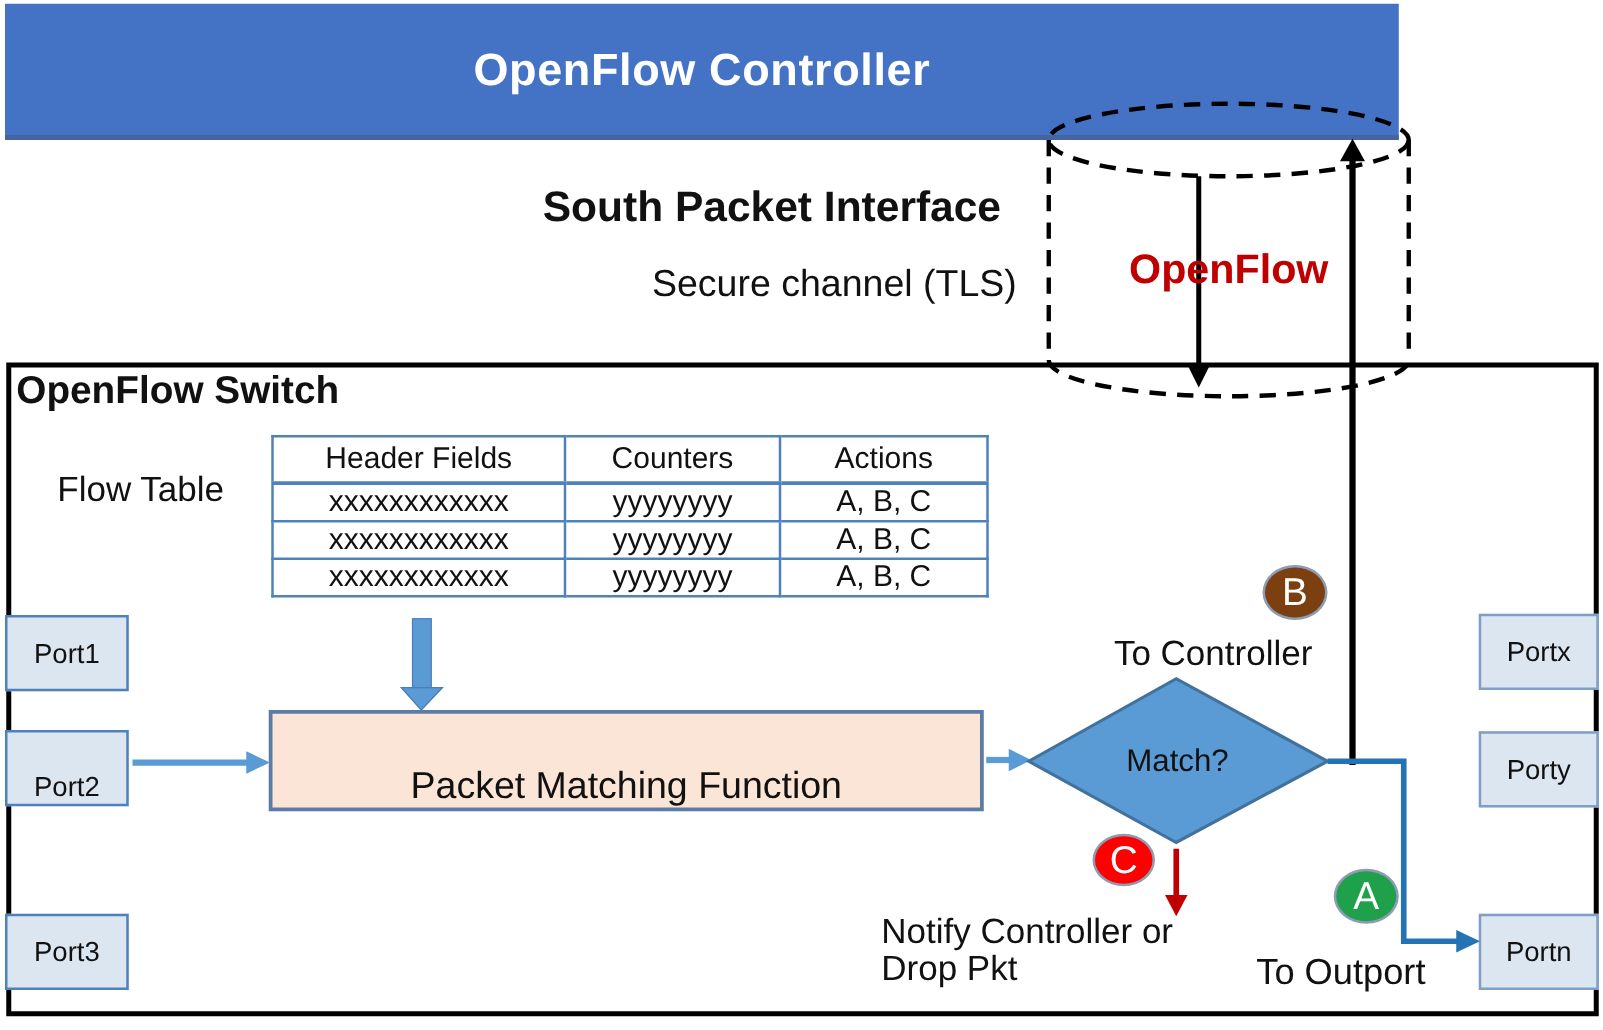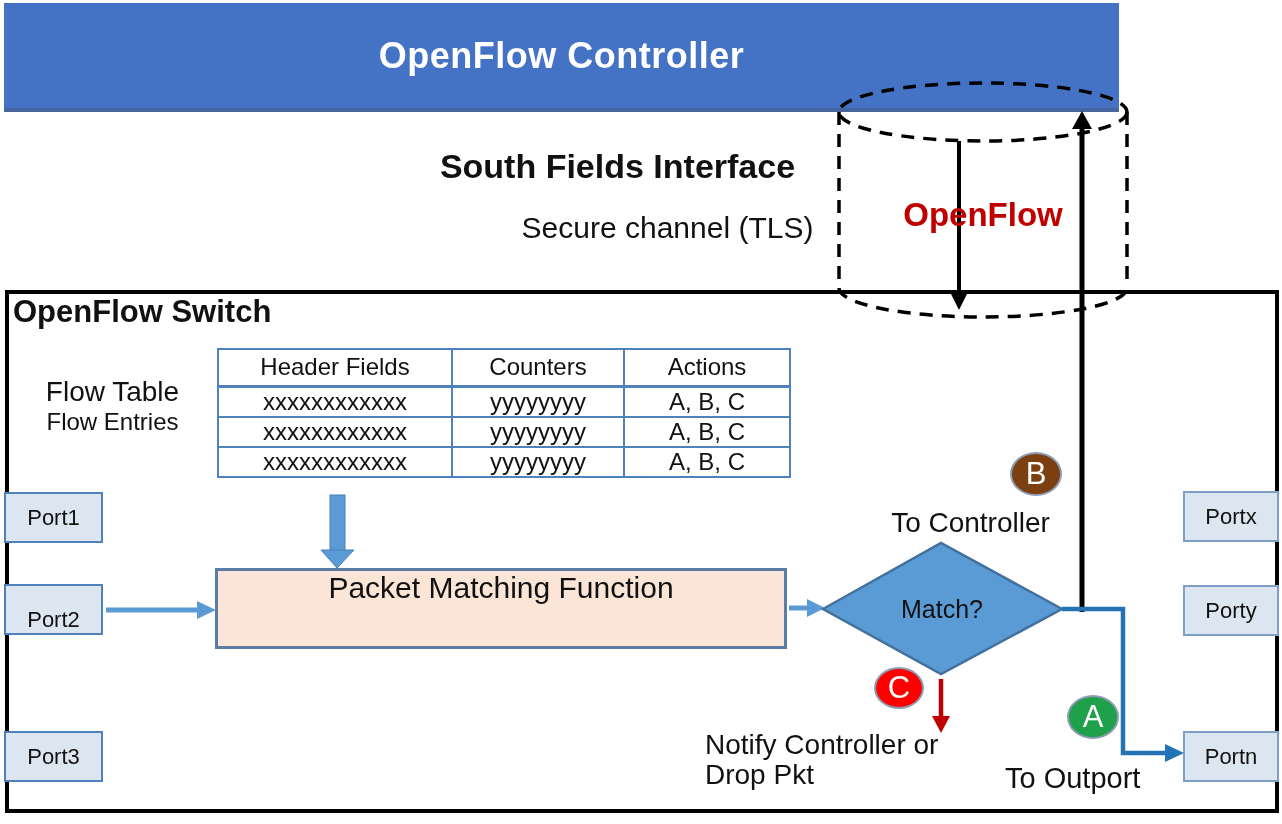--- a/index.html
+++ b/index.html
@@ -22,47 +22,46 @@
   .sbi-title{left:390px;top:147px;width:455px;text-align:center;font-size:34px;font-weight:bold;}
   .sbi-sub{left:440px;top:211px;width:455px;text-align:center;font-size:30px;}
   .openflow-label{left:877px;top:196px;width:212px;text-align:center;font-size:33px;font-weight:bold;color:var(--openflow_red);}
   .ftable{left:217px;top:348px;border-collapse:collapse;table-layout:fixed;background:#fff;}
   .ftable th,.ftable td{border:2px solid var(--table_border);text-align:center;
         font-weight:normal;font-size:24px;height:28px;padding:0 4px;overflow:hidden;}
   .ftable th{height:37px;border-bottom-width:3px;}
   .cap1{left:30px;top:376px;width:165px;text-align:center;font-size:28px;}
   .cap2{left:30px;top:408px;width:165px;text-align:center;font-size:24px;}
   .pmf{left:215px;top:568px;width:572px;height:81px;background:var(--pmf_fill);
-       border:3px solid var(--pmf_border);display:flex;align-items:flex-start;justify-content:center;font-size:30px;}
-  .port{width:99px;height:51px;background:var(--port_fill);border:2.5px solid var(--port_border);
+       border:3px solid var(--pmf_border);display:flex;align-items:flex-end;justify-content:center;font-size:30px;}
+  .port{width:99px;height:61px;background:var(--port_fill);border:2.5px solid var(--port_border);
         display:flex;align-items:center;justify-content:center;font-size:22px;}
   .port.r{width:96px;border-color:#7F9FC6;}
   .marker{border-radius:50%;display:flex;align-items:center;justify-content:center;
           color:#fff;font-size:31px;border:2.5px solid #8C9CB4;}
   .txt28{font-size:28px;}
   .match-label{left:873px;top:595px;width:138px;text-align:center;font-size:25px;}
   svg.overlay{position:absolute;left:0;top:0;width:1282px;height:824px;pointer-events:none;}
 </style>
 </head>
 <body>
 
 <div class="canvas">
 
   <div class="abs banner">
     <span class="banner-title">OpenFlow Controller</span>
   </div>
 
-  <div class="abs sbi-title">South Fields Interface</div>
+  <div class="abs sbi-title">South Packet Interface</div>
   <div class="abs sbi-sub">Secure channel (TLS)</div>
 
   <div class="abs switch-box"></div>
   <div class="abs switch-title">OpenFlow Switch</div>
 
   <div class="abs cap1">Flow Table</div>
-  <div class="abs cap2">Flow Entries</div>
 
   <table class="abs ftable">
     <colgroup>
         <col style="width:234px">
         <col style="width:172px">
         <col style="width:166px">
       </colgroup>
     <tbody>
         <tr>
       <th>Header Fields</th>

